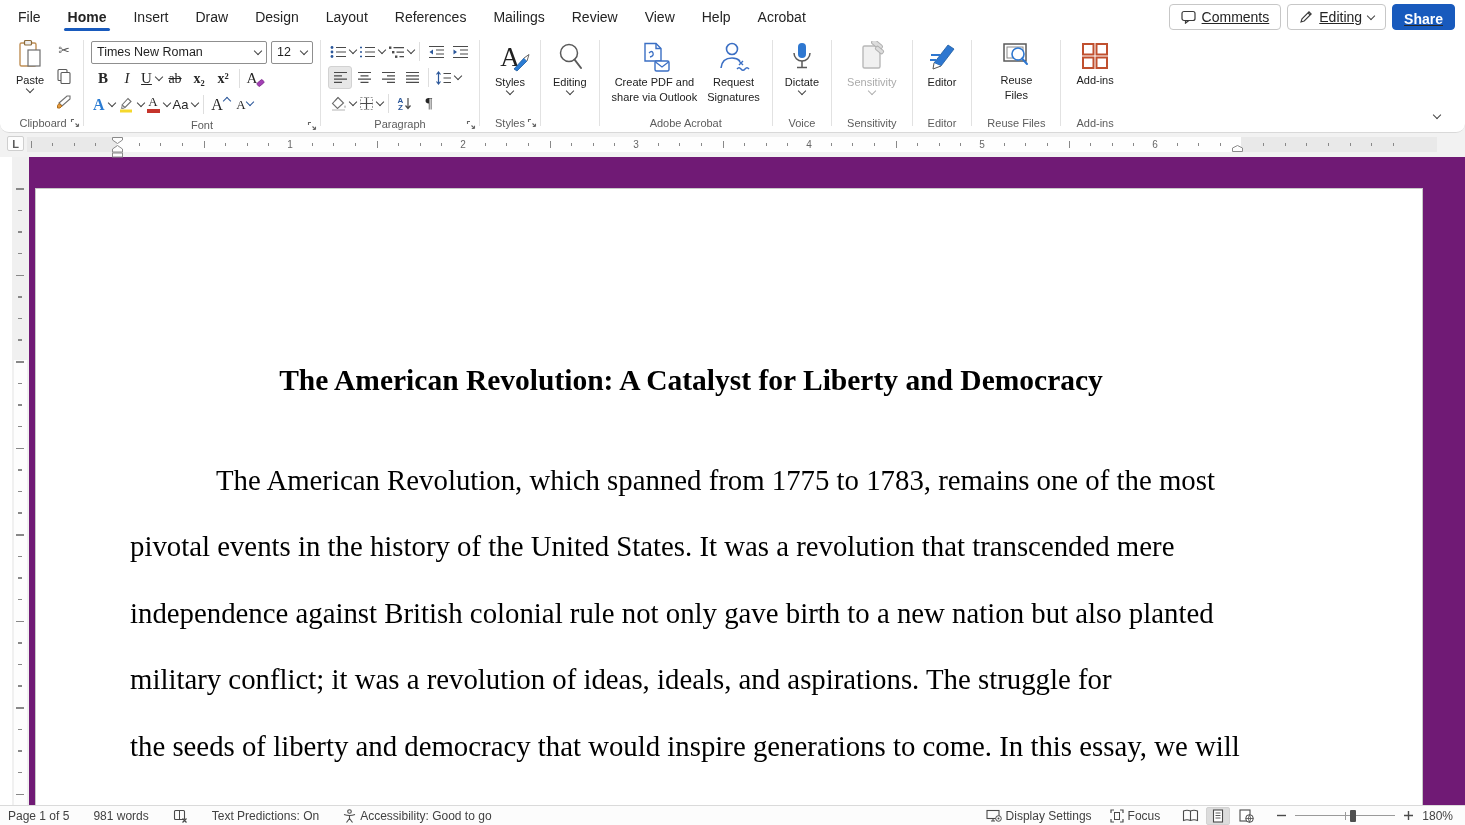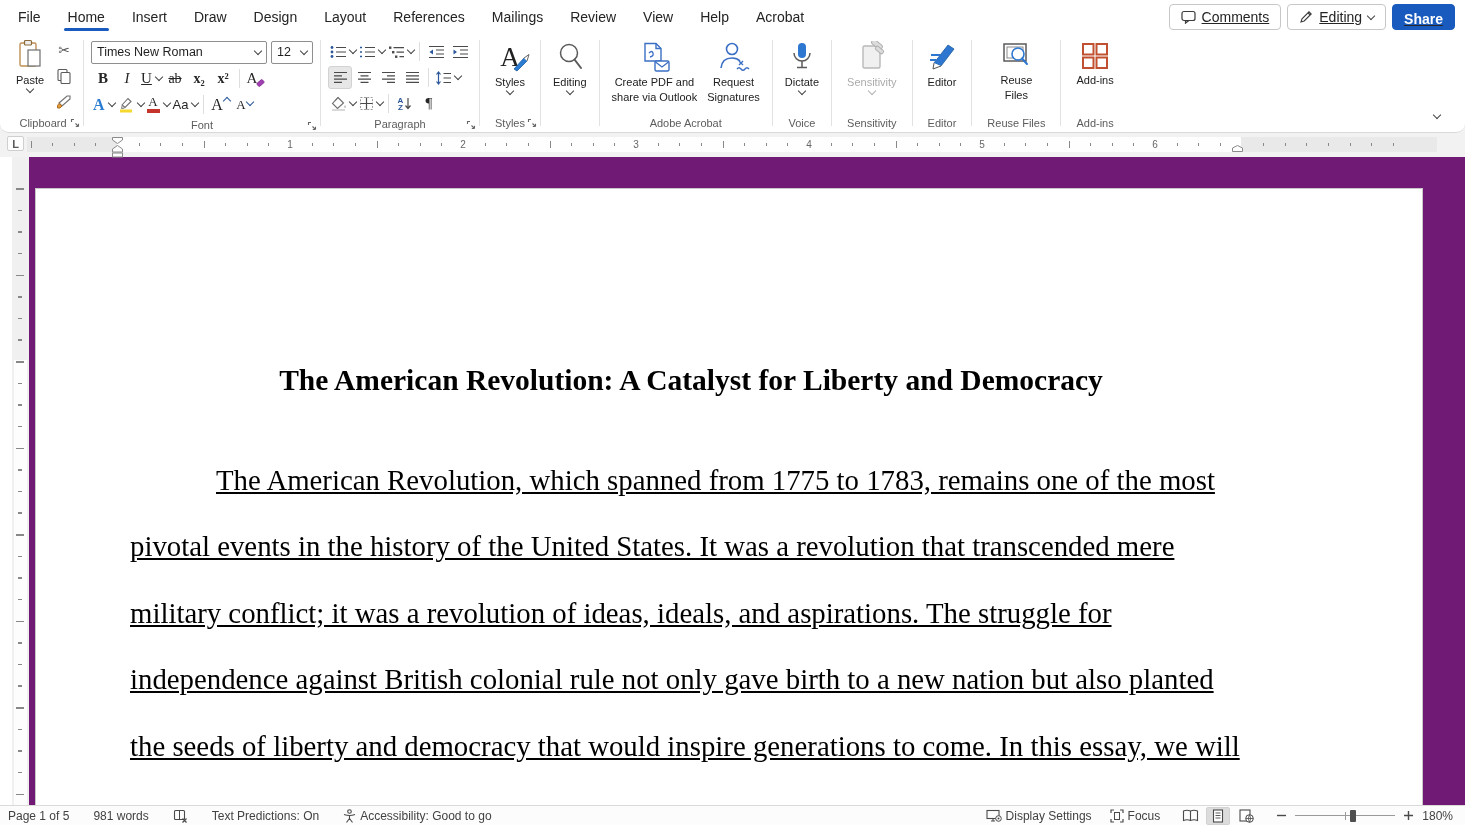--- a/index.html
+++ b/index.html
@@ -4,21 +4,21 @@
 <style>
   * { margin:0; padding:0; box-sizing:border-box; }
   html,body { width:1465px; height:825px; overflow:hidden; }
   body { font-family:"Liberation Sans", sans-serif; background:#fff; color:#262626; }
   #app { width:1465px; height:587px; position:relative; display:flex; flex-direction:column; }
 
   
   #menubar { height:34px; background:#fff; display:flex; align-items:center; padding:0 10px 0 18px; flex-shrink:0; }
   #menu-tabs { display:flex; align-items:center; gap:27px; height:100%; }
   .mtab { font-size:14px; color:#242424; cursor:default; height:100%; display:flex; align-items:center; position:relative; }
-  .mtab.active { font-weight:400; }
+  .mtab.active { font-weight:700; }
   .mtab.active::after { content:""; position:absolute; left:-4px; right:-4px; bottom:3px; height:3px; border-radius:2px; background:#185abd; }
   #menu-right { margin-left:auto; display:flex; align-items:center; gap:6px;text-decoration:underline; }
   .topbtn { display:flex; align-items:center; gap:6px; height:26px; padding:0 11px; border:1px solid #c7c7c7; border-radius:4px; background:#fff; font-size:14px; color:#242424; }
   .topbtn.share { background:#185abd; border-color:#185abd; color:#fff; font-weight:600;flex-direction:column; }
   .chv { width:6px; height:6px; border-right:1.3px solid #444; border-bottom:1.3px solid #444; transform:rotate(45deg); margin-top:-3px; flex-shrink:0; }
   .chv.w { border-color:#fff; }
   .chv.blue { border-color:#2b579a; }
   .chv.dis { border-color:#b0b0b0; }
 
   
@@ -57,21 +57,21 @@
 
   
   #docarea { height:648px; background:#701a75; position:relative; overflow:hidden; flex-shrink:0;margin-left:12px; }
   #vruler { position:absolute; left:0; top:0; width:17px; height:100%; background:#f0f0f0; }
   #vruler .white { position:absolute; top:203px; height:445px; left:2px; right:2px; background:#fdfdfd; }
   .vtick { position:absolute; left:6px; width:4px; height:1.5px; background:#888; }
   .vtick.wide { left:4px; width:8px; }
   #page { position:absolute; left:23px; top:31px; width:1388px; height:660px; background:#fff; border:1px solid #c8c8c8; border-bottom:none; }
   #doccontent { padding:160px 170px 0 94px; font-family:"Liberation Serif", serif; color:#000; }
   .doctitle { font-size:29.5px; font-weight:700; text-align:center; line-height:62px; white-space:nowrap; }
-  #body-lines { margin-top:36px;text-decoration:underline; }
+  #body-lines { margin-top:36px; }
   .docline { font-size:28.8px; line-height:66.4px; white-space:nowrap; }
   .docline.first { text-indent:86px; }
 
   
   #statusbar { height:20px; background:#fcfcfc; border-top:1px solid #dadada; display:flex; align-items:center; font-size:12px; color:#424242; padding:0 12px 0 8px; flex-shrink:0; }
   .stitem { display:flex; align-items:center; gap:4px; white-space:nowrap; }
   #sb-left { display:flex; align-items:center; gap:24px; }
   #sb-right { margin-left:auto; display:flex; align-items:center; gap:18px; }
   .viewbtn { width:24px; height:18px; display:flex; align-items:center; justify-content:center; border-radius:2px; }
   .viewbtn.sel { background:#dcdcdc; }
@@ -660,22 +660,22 @@
           <div class="vtick" style="top: 614.875px;"></div>
           <div class="vtick wide" style="top: 636.5px;"></div>
         </div>
     </div>
     <div id="page">
       <div id="doccontent">
         <div class="doctitle">The American Revolution: A Catalyst for Liberty and Democracy</div>
         <div id="body-lines">
             <div class="docline first">The American Revolution, which spanned from 1775 to 1783, remains one of the most</div>
             <div class="docline">pivotal events in the history of the United States. It was a revolution that transcended mere</div>
+            <div class="docline">independence against British colonial rule not only gave birth to a new nation but also planted</div>
             <div class="docline">military conflict; it was a revolution of ideas, ideals, and aspirations. The struggle for</div>
-            <div class="docline">independence against British colonial rule not only gave birth to a new nation but also planted</div>
             <div class="docline">the seeds of liberty and democracy that would inspire generations to come. In this essay, we will</div>
           </div>
       </div>
     </div>
   </div>
 
   <div id="statusbar">
     <div id="sb-left">
       <span class="stitem">
           <span>Page 1 of 5</span>

